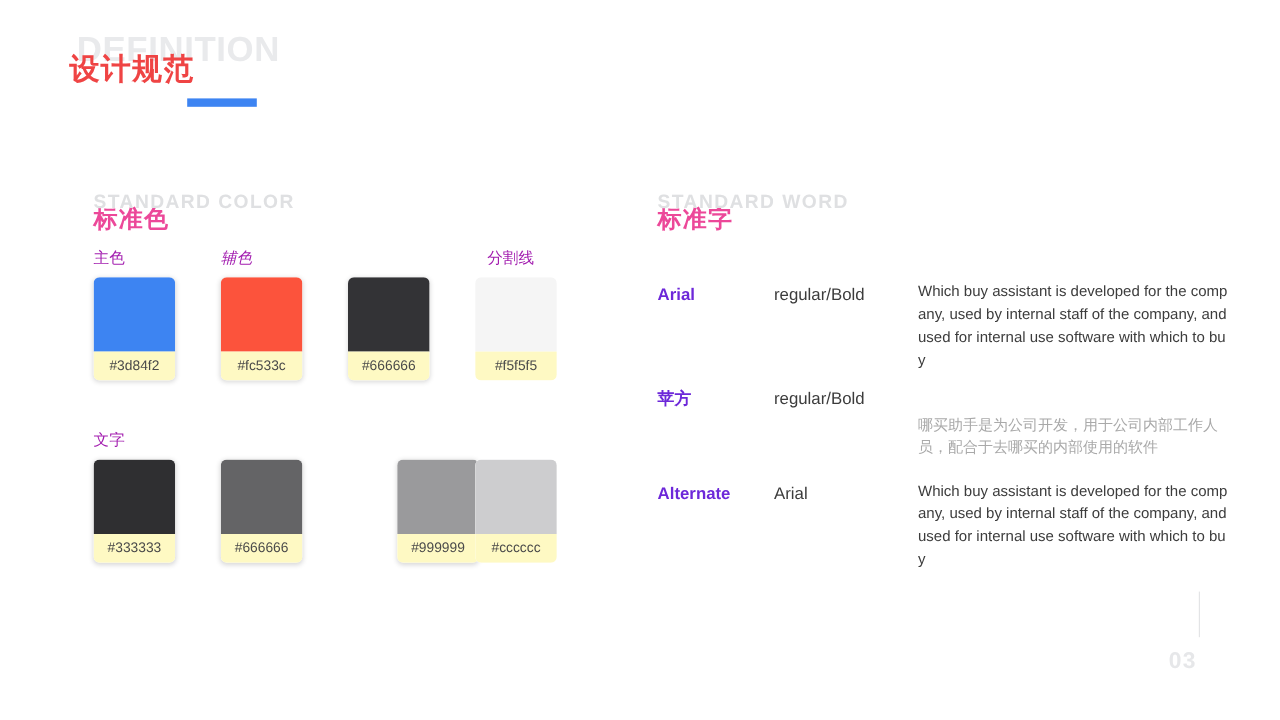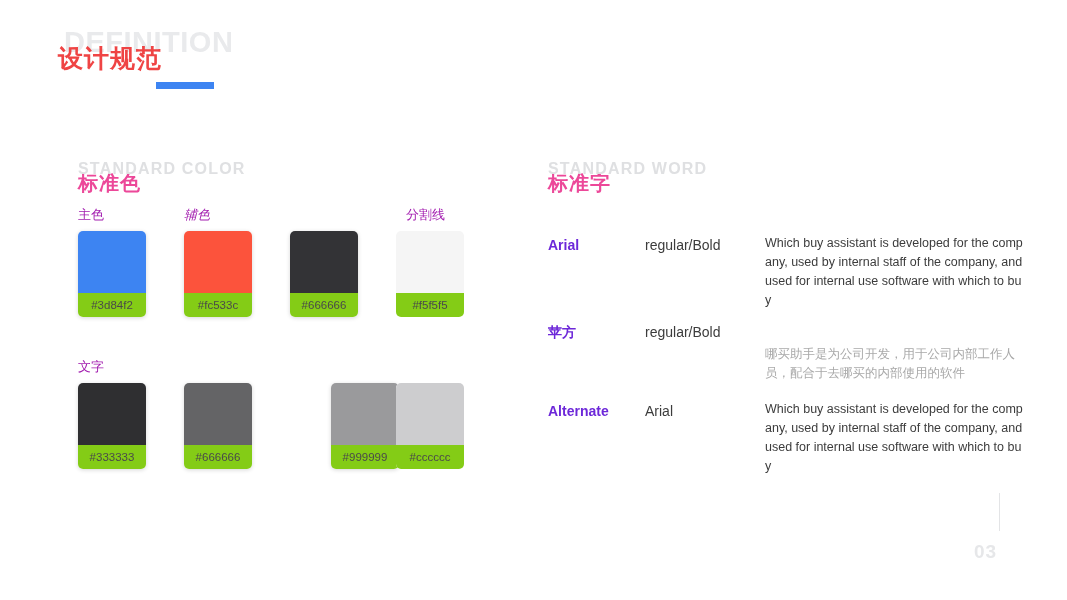--- a/index.html
+++ b/index.html
@@ -109,21 +109,21 @@
   .swatch-chip {
     width: 68px;
     height: 62px;
   }
   .swatch-hex {
     height: 24px;
     line-height: 24px;
     text-align: center;
     font-size: 11.5px;
     color: #4a4a4a;
-    background: #84cc16;
+    background: #fef9c3;
     white-space: nowrap;
   }
 
   
   .type-row {
     position: absolute;
     left: 0;
   }
   .type-name {
     position: absolute;

